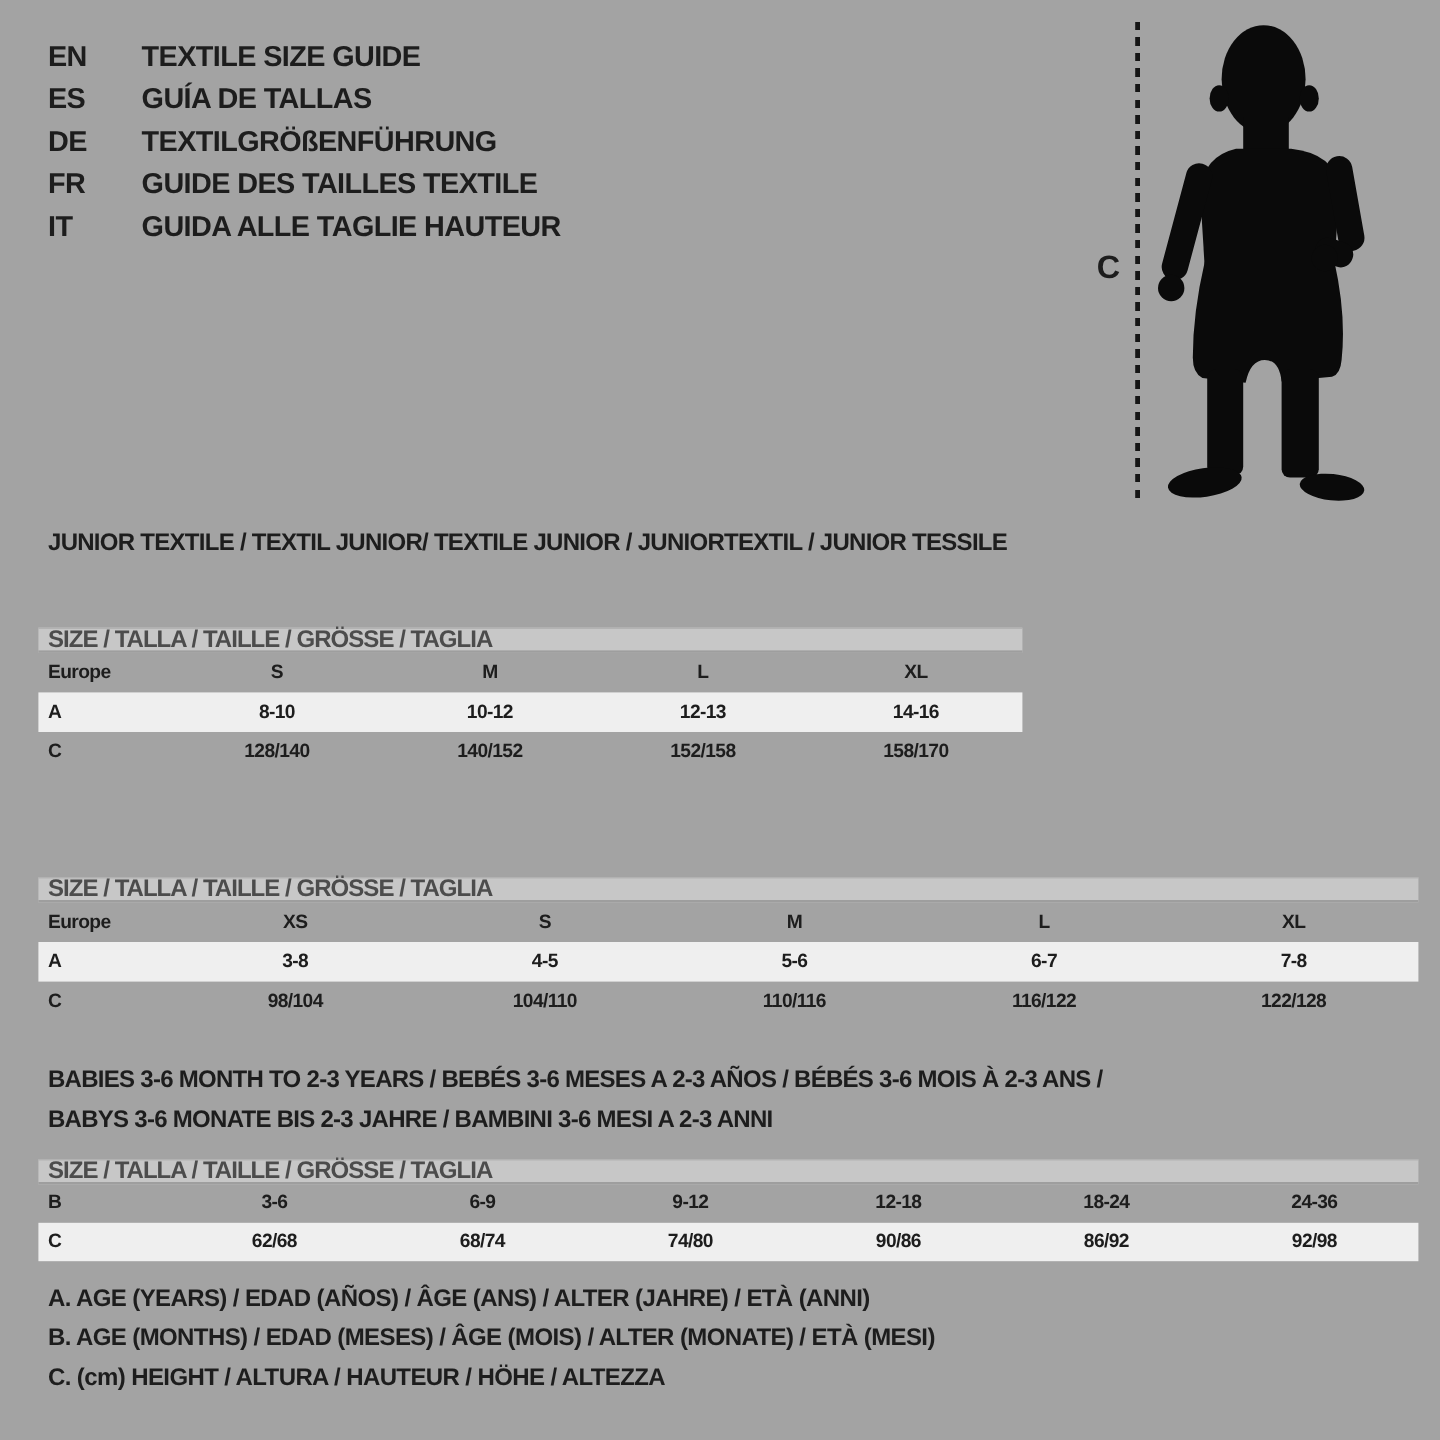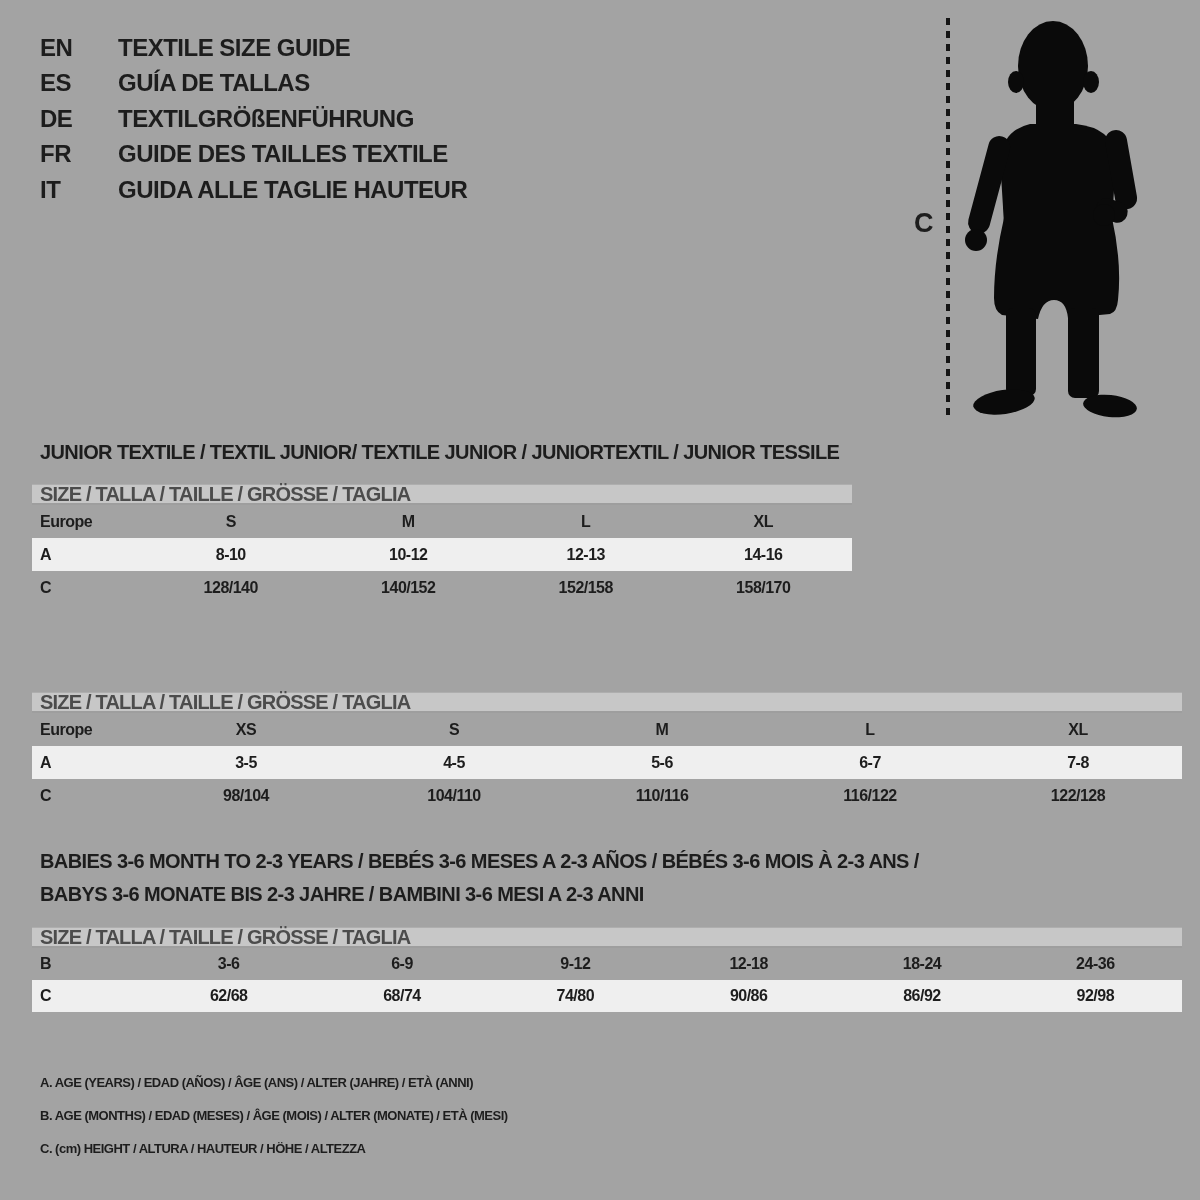--- a/index.html
+++ b/index.html
@@ -15,38 +15,38 @@
   
   .dash-line {
     position:absolute; left:946px; top:18px; width:4px; height:397px;
     background:repeating-linear-gradient(to bottom, #151515 0 7px, transparent 7px 13px);
   }
   .c-label { position:absolute; left:914px; top:208px; font-size:27px; }
   .baby-svg { position:absolute; left:964px; top:18px; width:175px; height:400px; }
   
   .section-title { position:absolute; left:40px; font-size:20px; letter-spacing:-0.6px; white-space:nowrap; }
   .section-title .sub { font-size:12px; position:relative; top:3px; }
-  .two-line { line-height:32.5px; }
+  .two-line { line-height:32.5px;margin-top:39px; }
   
   .table { position:absolute; left:32px; }
   .size-bar {
     height:21px; background:#c7c7c7; border-top:1px solid #aeaeae; border-bottom:2px solid #9e9e9e;
     color:#4c4c4c; font-size:20px; letter-spacing:-0.8px;
-    display:flex; align-items:center; padding-left:8px; box-sizing:border-box;
+    display:flex; align-items:center; padding-left:8px; box-sizing:border-box;margin-top:39px;
   }
   .trow { display:grid; height:33px; align-items:center; font-size:16px; letter-spacing:-0.5px; }
   .trow.short { height:32px; }
   .cols4 { grid-template-columns:110px repeat(4,1fr); }
   .cols5 { grid-template-columns:110px repeat(5,1fr); }
   .cols6 { grid-template-columns:110px repeat(6,1fr); }
   .lbl { padding-left:8px; }
   .val { text-align:center; }
   .shaded { background:#efefef; }
   
-  .legend { position:absolute; left:40px; top:1066px; font-size:13px; letter-spacing:-0.5px; line-height:33px; }
+  .legend { position:absolute; left:40px; top:1066px; font-size:20px; letter-spacing:-0.5px; line-height:33px; }
 </style>
 </head>
 <body>
 
 <div class="page">
 
   <div class="lang-list">
     <div class="lang-row">
       <span class="lang-code">EN</span>
       <span class="lang-title">TEXTILE SIZE GUIDE</span>
@@ -122,21 +122,21 @@
     <div class="trow cols5">
       <span class="lbl">Europe</span>
       <span class="val">XS</span>
       <span class="val">S</span>
       <span class="val">M</span>
       <span class="val">L</span>
       <span class="val">XL</span>
     </div>
     <div class="trow cols5 shaded">
       <span class="lbl">A</span>
-      <span class="val">3-5</span>
+      <span class="val">3-8</span>
       <span class="val">4-5</span>
       <span class="val">5-6</span>
       <span class="val">6-7</span>
       <span class="val">7-8</span>
     </div>
     <div class="trow cols5">
       <span class="lbl">C</span>
       <span class="val">98/104</span>
       <span class="val">104/110</span>
       <span class="val">110/116</span>

